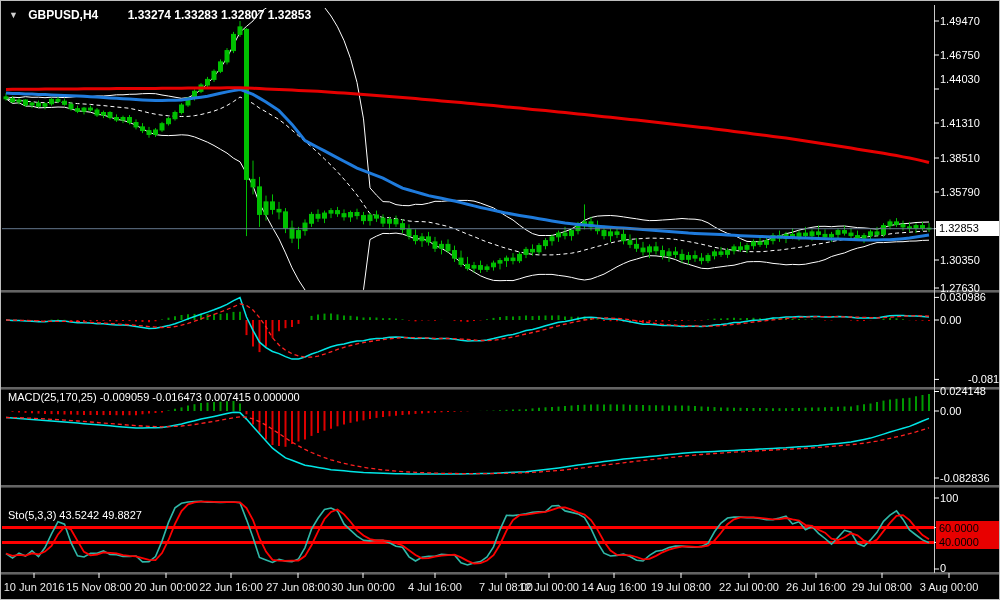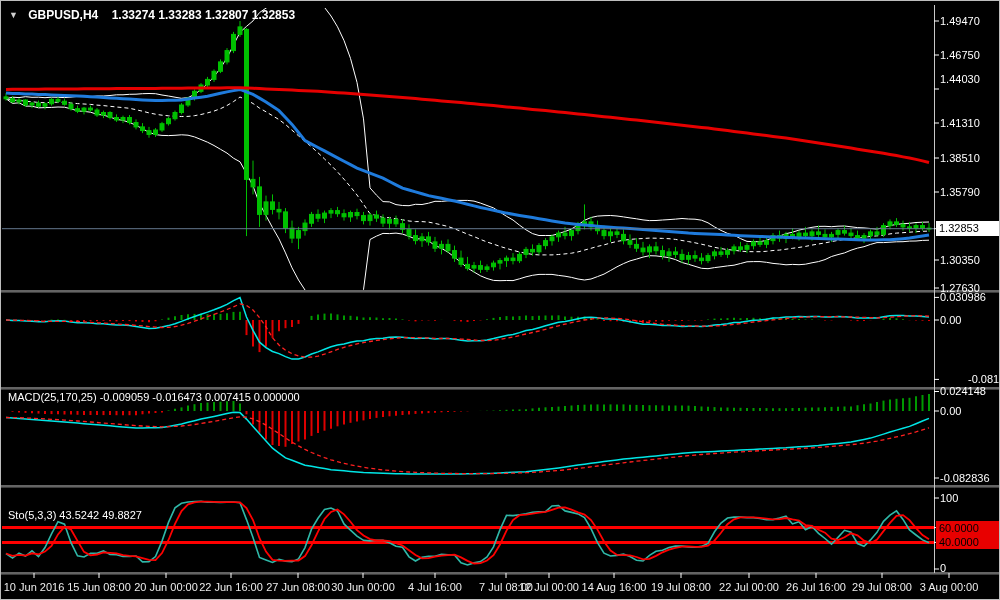--- a/index.html
+++ b/index.html
@@ -1,21 +1,21 @@
 <!DOCTYPE html>
 <html><head>
 <meta charset="utf-8">
 <style>
   html,body{margin:0;padding:0;background:#222;}
   .wrap{position:relative;width:1000px;height:600px;background:#000;overflow:hidden;
         font-family:"Liberation Sans",sans-serif;box-sizing:border-box;border:1px solid #bdbdbd;}
   svg{position:absolute;left:0;top:0;}
   .title{position:absolute;left:8px;top:7px;color:#fff;font-size:12px;font-weight:bold;white-space:nowrap;z-index:5;}
   .title .tri{color:#d0d0d0;font-size:9px;margin-right:7px;vertical-align:1px;cursor:pointer;}
-  .title .sp{margin-right:10px;}
+  .title .sp{margin-right:26px;}
   .plabel{position:absolute;left:7px;color:#fff;font-size:11px;white-space:nowrap;z-index:5;}
   .axlab{position:absolute;left:939px;color:#fff;font-size:11px;line-height:13px;white-space:nowrap;z-index:4;}
   .tlab{position:absolute;color:#ececec;font-size:11px;white-space:nowrap;transform:translateX(-50%);z-index:4;}
   .pricebox{position:absolute;left:935px;width:63px;height:15px;background:#fff;color:#000;
             font-size:11px;line-height:15px;padding-left:3px;z-index:6;}
   .lvlbox{position:absolute;left:935px;width:63px;height:14px;background:#e80000;color:#000;
           font-size:11px;line-height:14px;padding-left:3px;z-index:6;}
 </style>
 </head>
 <body>
@@ -704,21 +704,21 @@
       <div class="axlab" style="top: 313px;">0.00</div>
       <div class="axlab" style="top: 372.385px; margin-left: 28px;">-0.081461</div>
       <div class="axlab" style="top: 384.464px; text-align: right;">0.024148</div>
       <div class="axlab" style="top: 404px;">0.00</div>
       <div class="axlab" style="top: 471.014px;">-0.082836</div>
       <div class="axlab" style="top: 491px;">100</div>
       <div class="axlab" style="top: 561px;">0</div>
       <div class="lvlbox" style="top: 519.6px;">60.0000</div>
       <div class="lvlbox" style="top: 534.4px;">40.0000</div>
       <div class="tlab" style="top: 580px; left: 33px;">10 Jun 2016</div>
-      <div class="tlab" style="top: 580px; left: 98px;">15 Jun 08:00</div>
+      <div class="tlab" style="top: 580px; left: 98px;">15 Nov 08:00</div>
       <div class="tlab" style="top: 580px; left: 165px;">20 Jun 00:00</div>
       <div class="tlab" style="top: 580px; left: 230px;">22 Jun 16:00</div>
       <div class="tlab" style="top: 580px; left: 297px;">27 Jun 08:00</div>
       <div class="tlab" style="top: 580px; left: 362px;">30 Jun 00:00</div>
       <div class="tlab" style="top: 580px; left: 434px;">4 Jul 16:00</div>
       <div class="tlab" style="top: 580px; left: 505px;">7 Jul 08:00</div>
       <div class="tlab" style="top: 580px; left: 548px;">12 Jul 00:00</div>
       <div class="tlab" style="top: 580px; left: 613px;">14 Aug 16:00</div>
       <div class="tlab" style="top: 580px; left: 680px;">19 Jul 08:00</div>
       <div class="tlab" style="top: 580px; left: 748px;">22 Jul 00:00</div>

